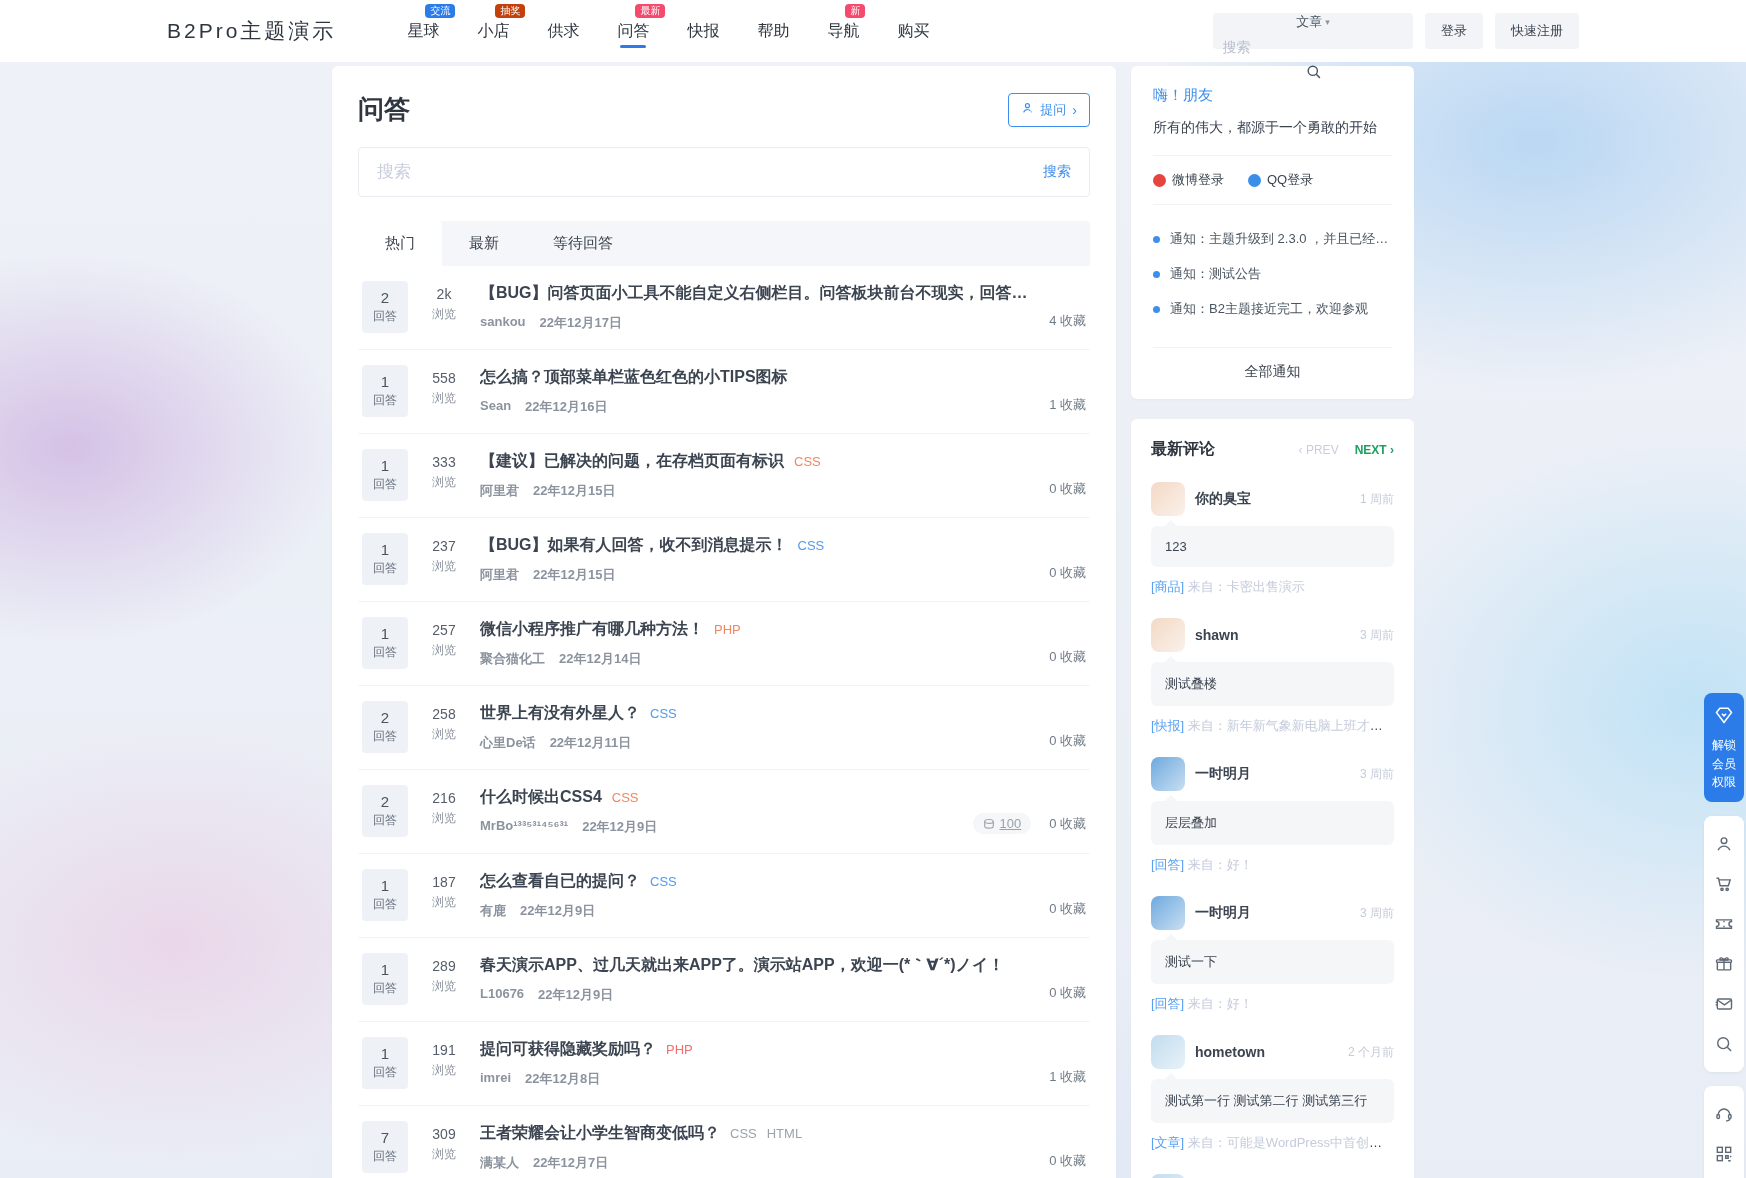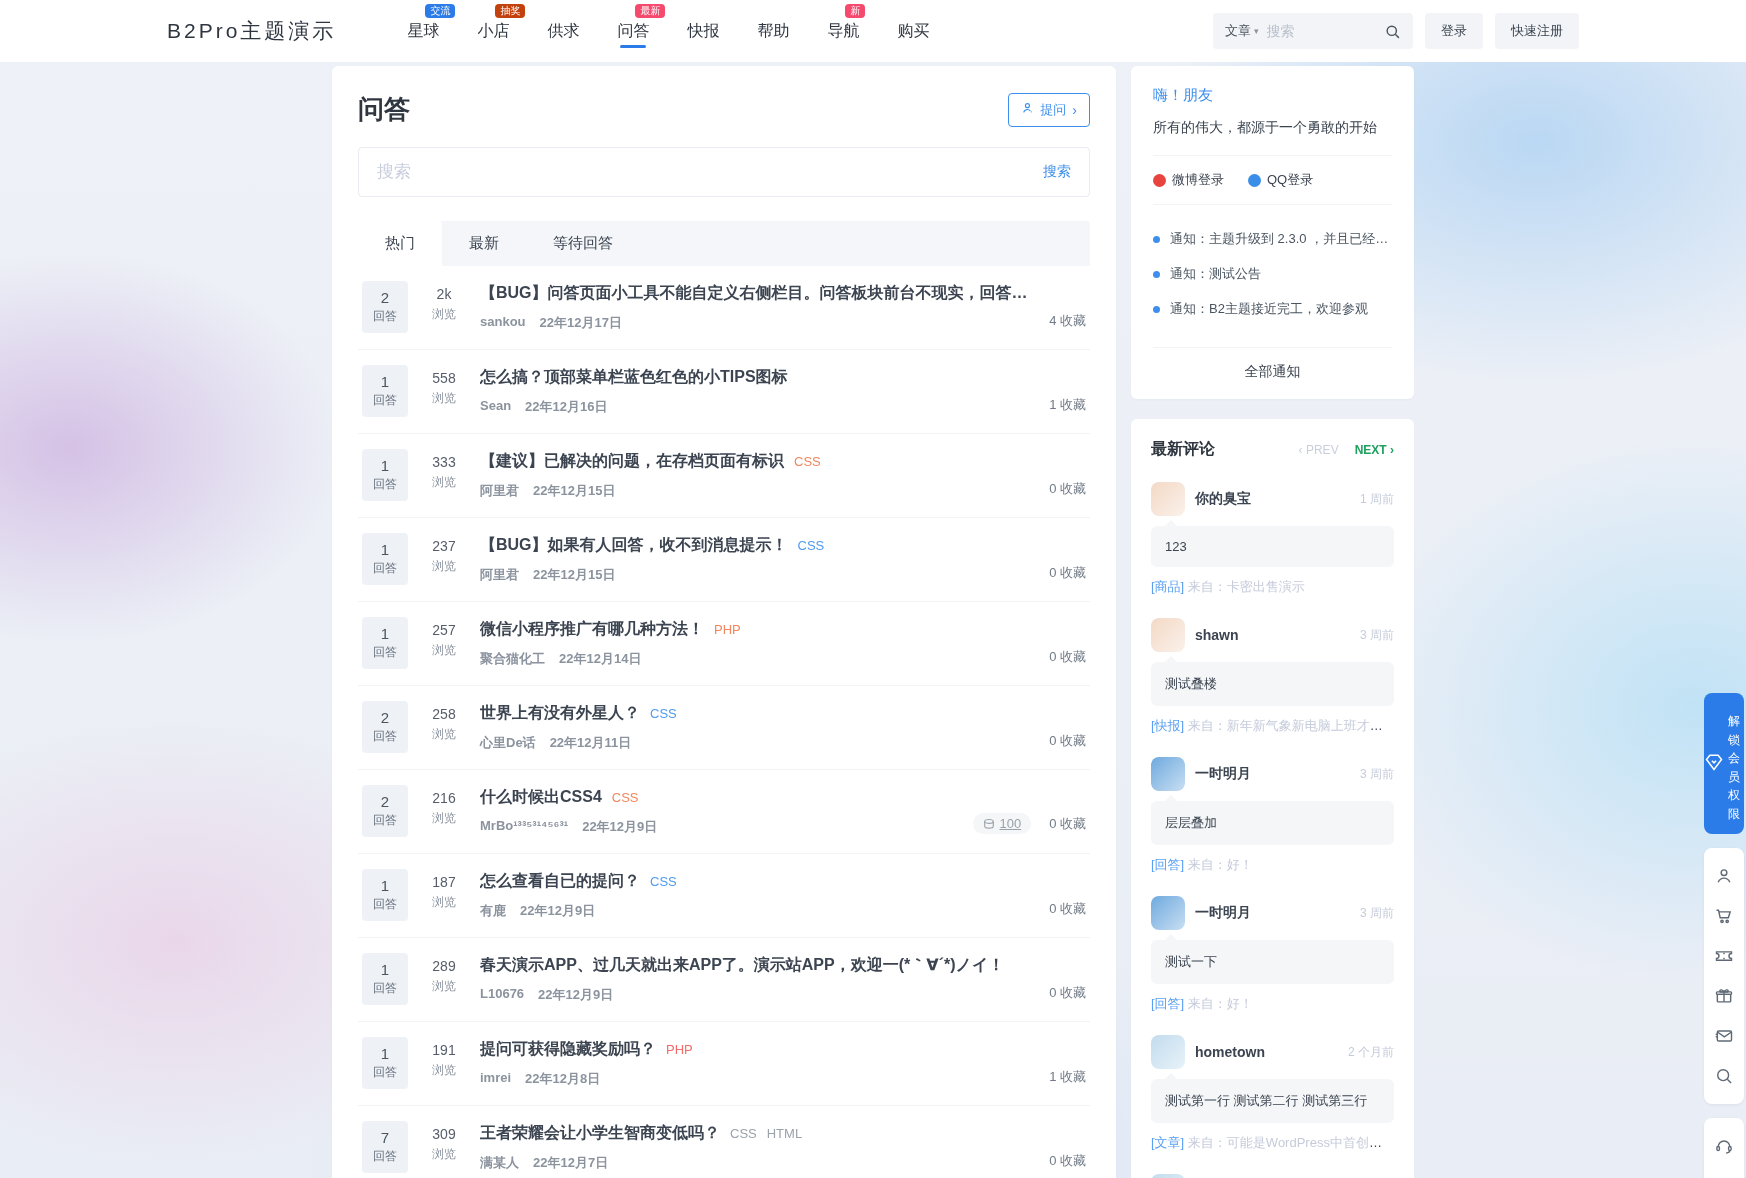--- a/index.html
+++ b/index.html
@@ -29,21 +29,21 @@
     position:absolute; top:4px; left:50%; margin-left:2px;
     font-size:10px; color:#fff; padding:2px 5px; border-radius:4px; line-height:1; white-space:nowrap;
   }
   .nav-item.active .underline {
     position:absolute; left:50%; transform:translateX(-50%); bottom:14px;
     width:26px; height:3px; border-radius:2px; background:#2b7ce9;
   }
   .hdr-right { margin-left:auto; display:flex; align-items:center; gap:12px; }
   .hdr-search {
     width:200px; height:36px; background:#f2f4f7; border-radius:4px;
-    display:flex; align-items:center; padding:0 12px; gap:8px;
+    display:flex; align-items:center; padding:0 12px; gap:8px;flex-direction:column;
   }
   .hdr-search .cat { font-size:13px; color:#4a5560; display:flex; align-items:center; gap:3px; cursor:pointer; white-space:nowrap; }
   .hdr-search .cat .caret { font-size:9px; color:#8b939e; }
   .hdr-search input { flex:1; min-width:0; border:0; background:transparent; outline:none; font-size:14px; color:#3b4450; }
   .hdr-search input::placeholder { color:#b9c0cc; }
   .icon-btn svg, .hdr-search svg { display:block; }
   .hdr-btn { height:36px; padding:0 16px; background:#f2f4f7; border:0; border-radius:4px;
     font-size:13px; color:#3b4450; cursor:pointer; white-space:nowrap; }
 
   
@@ -117,21 +117,21 @@
   .bubble { position:relative; margin-top:10px; background:#f5f6f8; border-radius:6px;
     padding:13px 14px; font-size:13px; color:#3b4450; cursor:pointer; }
   .bubble::before { content:""; position:absolute; top:-6px; left:13px;
     border-left:7px solid transparent; border-right:7px solid transparent; border-bottom:7px solid #f5f6f8; }
   .cmt-src { margin-top:11px; font-size:13px; white-space:nowrap; overflow:hidden; text-overflow:ellipsis; }
   .cmt-src .stag { color:#5aa0f2; cursor:pointer; }
   .cmt-src .stxt { color:#c5cbda; }
 
   
   .rail { position:fixed; right:2px; top:693px; width:40px; display:flex; flex-direction:column; gap:14px; z-index:6; }
-  .vip { background:#2b7ce9; border-radius:8px; padding:12px 0 10px; display:flex; flex-direction:row;
+  .vip { background:#2b7ce9; border-radius:8px; padding:12px 0 10px; display:flex; flex-direction:column;
     align-items:center; color:#fff; cursor:pointer; }
   .vip-label { width:2em; font-size:12px; line-height:1.55; text-align:center; word-break:break-all; margin-top:7px; }
   .rail-card { background:#fff; border-radius:8px; padding:8px 0; display:flex; flex-direction:column;
     align-items:center; box-shadow:0 1px 3px rgba(30,40,60,.06); }
   .rail-icon { padding:10px 0; color:#5f6975; cursor:pointer; display:flex; }
   .rail-icon svg { display:block; }
 </style>
 </head>
 <body>
 

